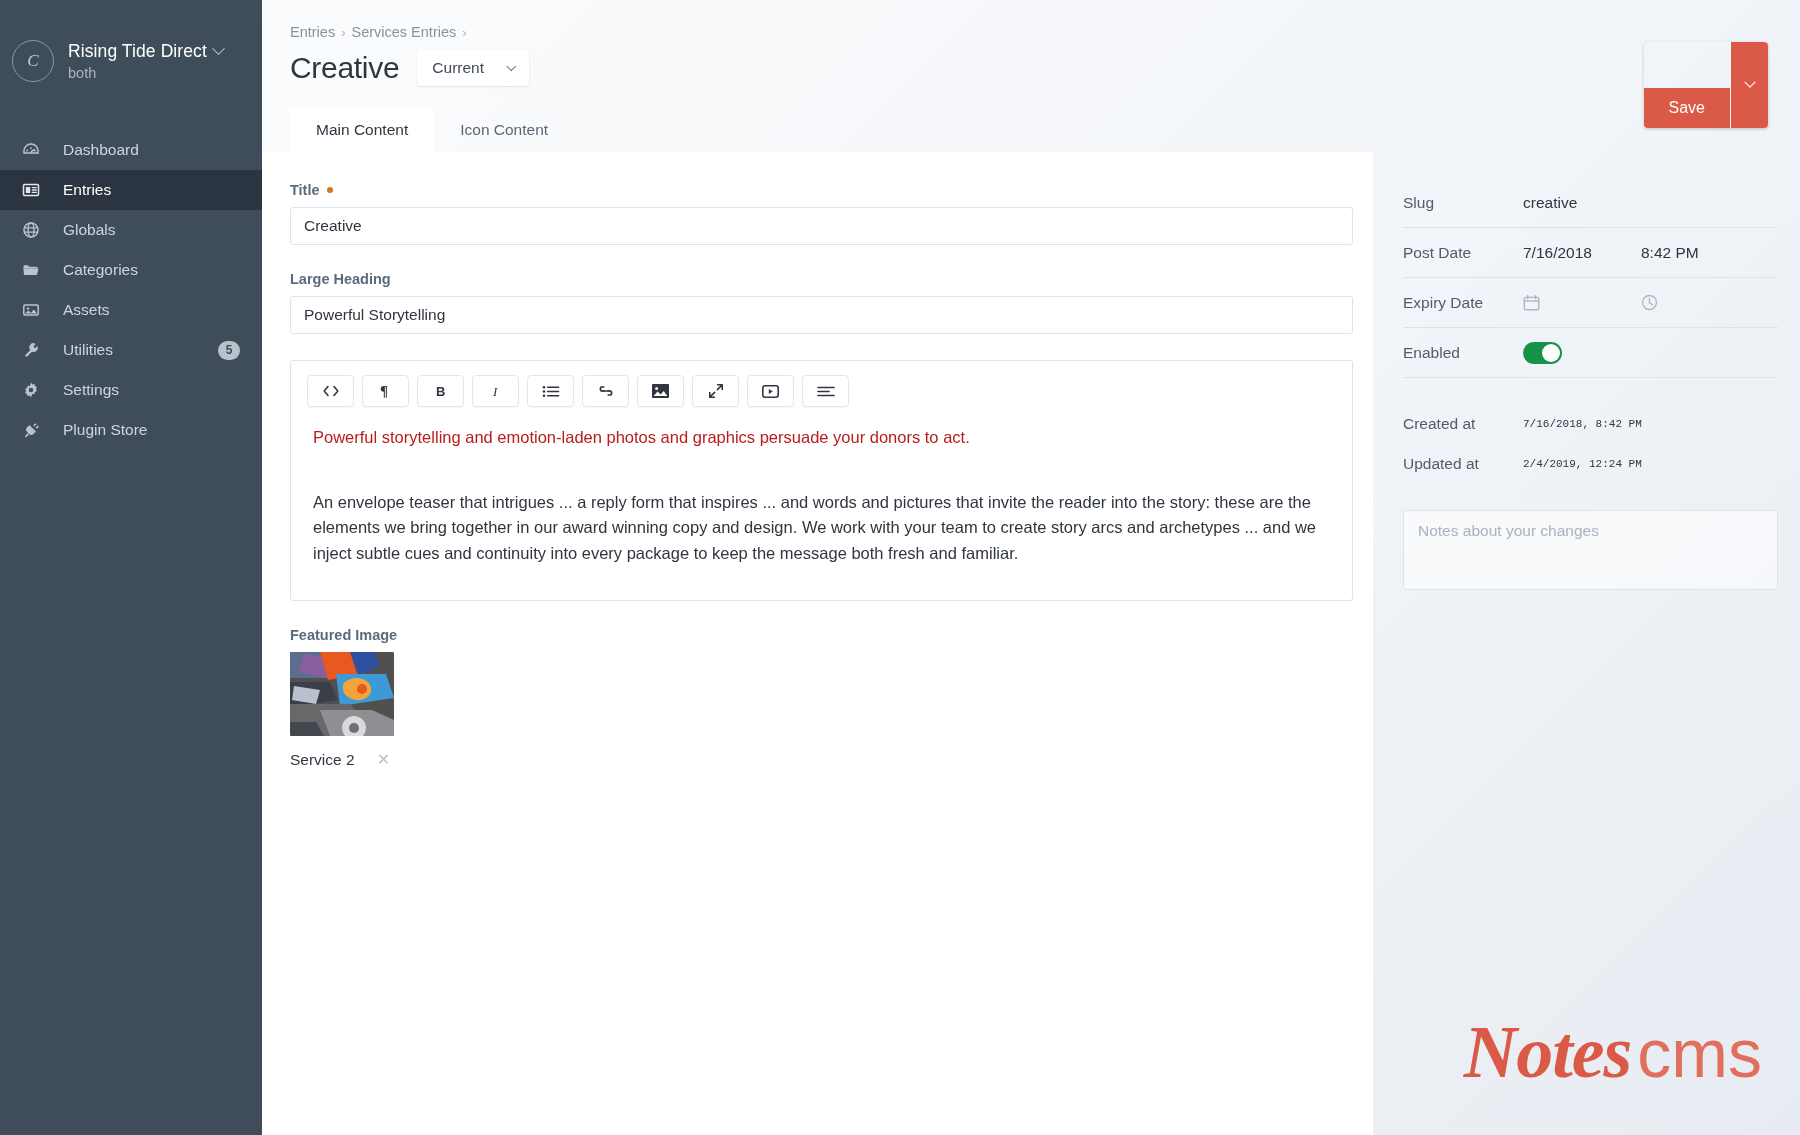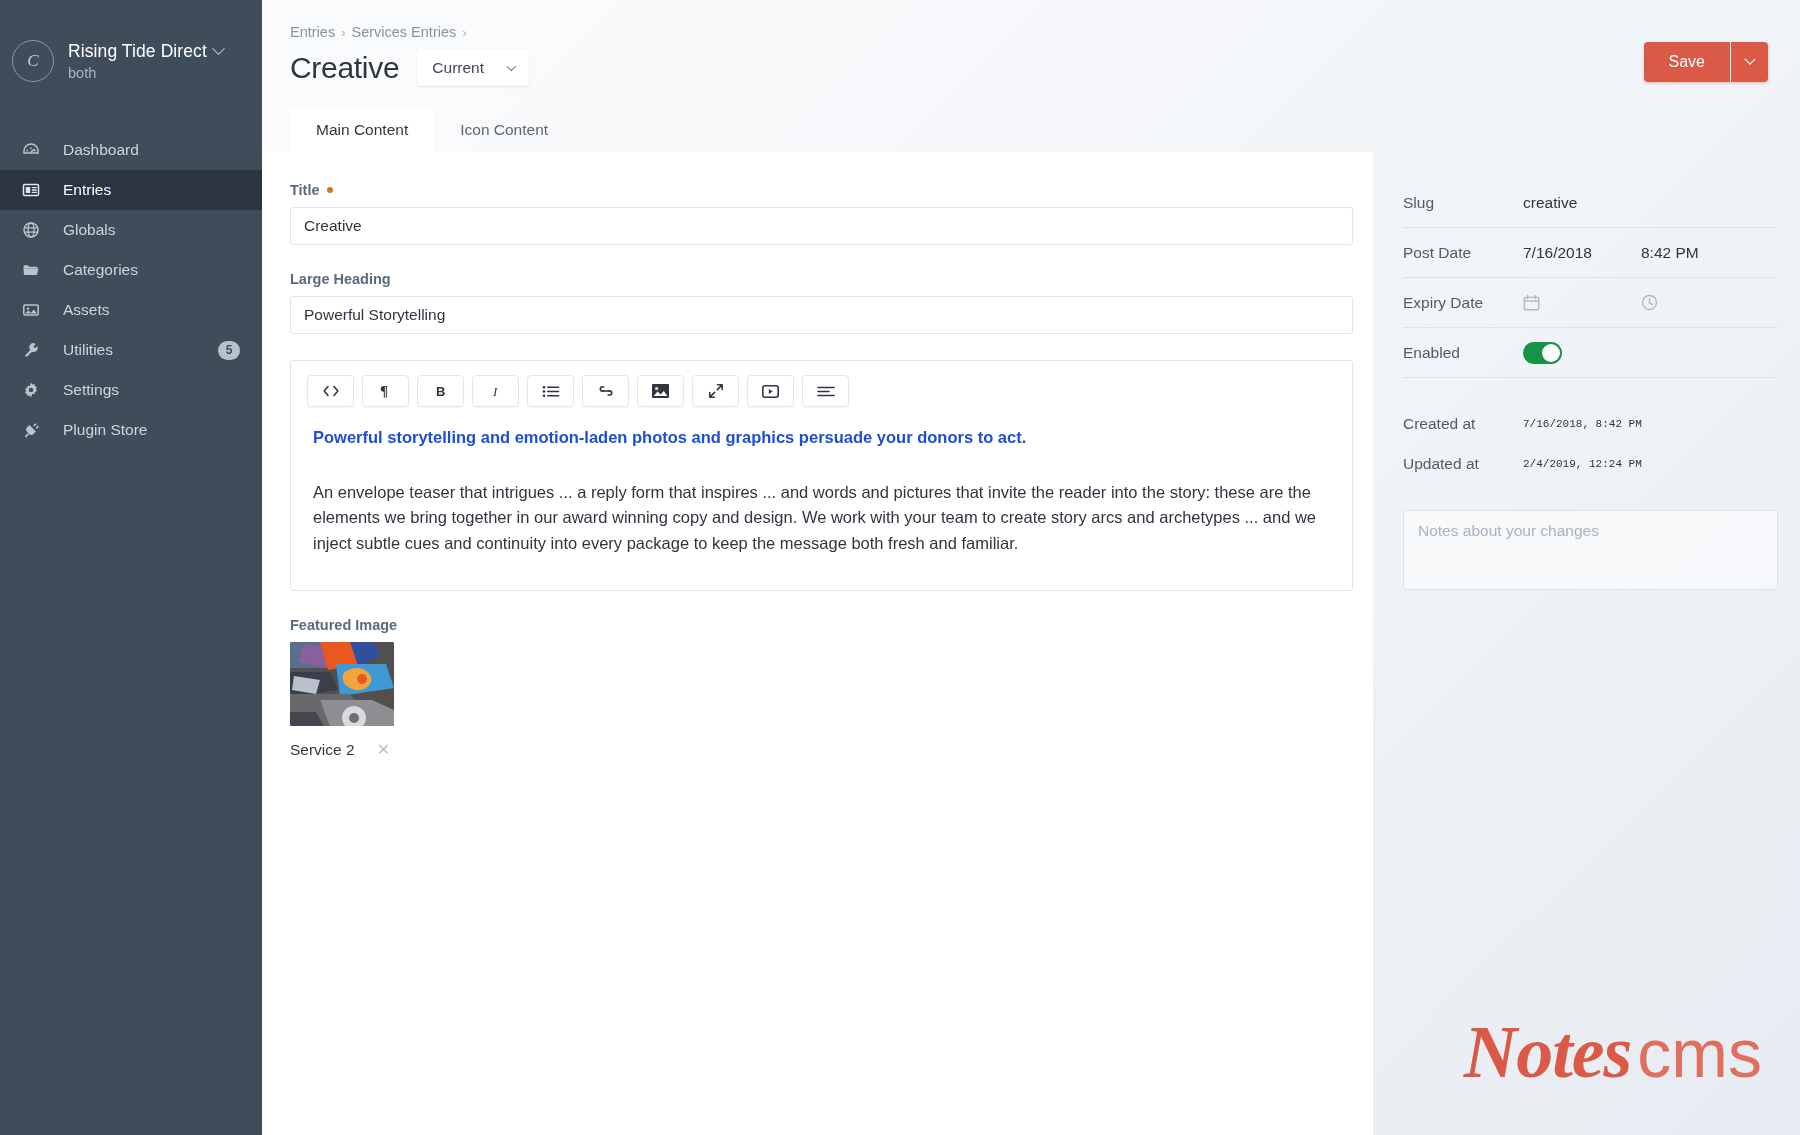--- a/index.html
+++ b/index.html
@@ -66,21 +66,21 @@
     background: #fff; border-radius: 4px; padding: 9px 15px;
     font-size: 15.5px; color: #3f4a57; display: flex; align-items: center; gap: 23px;
     box-shadow: 0 1px 2px rgba(50,60,75,.13); cursor: pointer;
   }
   .chev-sm { width: 7px; height: 7px; border-right: 1.6px solid #6b7683;
     border-bottom: 1.6px solid #6b7683; transform: rotate(45deg) translate(-1px,-2px); }
 
   .save-group { position: absolute; right: 32px; top: 42px; display: flex;
     border-radius: 4px; overflow: hidden; box-shadow: 0 1px 3px rgba(120,60,45,.3); }
   .save-btn { background: #da5a47; color: #fff; border: none; font-size: 16px;
-    padding: 11px 25px; cursor: pointer; font-family: inherit; }
+    padding: 11px 25px; cursor: pointer; font-family: inherit; margin-top: 46px; }
   .save-div { width: 1px; background: rgba(255,255,255,.45); }
   .save-caret { background: #da5a47; width: 37px; display: flex;
     align-items: center; justify-content: center; cursor: pointer; }
   .caret-w { width: 8px; height: 8px; border-right: 1.8px solid #fff;
     border-bottom: 1.8px solid #fff; transform: rotate(45deg) translate(-2px,-2px); }
 
   
   .tabs { display: flex; padding-left: 28px; flex: none; }
   .tab { padding: 13px 26px; font-size: 15.5px; color: #5d6774; cursor: pointer;
     border-radius: 4px 4px 0 0; }
@@ -97,22 +97,22 @@
     padding: 0 13px; font-size: 15.5px; color: #2f3640; font-family: inherit;
     background: #fff; outline: none; }
 
   .rte { width: 1063px; border: 1px solid #dfe4ea; border-radius: 3px; background: #fff; }
   .rte-bar { display: flex; gap: 8px; padding: 14px 16px 12px 16px; flex-wrap: wrap; }
   .rbtn { width: 47px; height: 32px; border: 1px solid #e3e7ec; border-radius: 4px;
     background: #fff; display: flex; align-items: center; justify-content: center;
     cursor: pointer; box-shadow: 0 1px 1px rgba(80,95,115,.06); }
   .rbtn svg { display: block; }
   .rte-body { padding: 6px 22px 34px 22px; }
-  .rte-h { font-size: 16.5px; font-weight: bold; color: #1d4ed8; line-height: 1.5;
-    margin-bottom: 30px; }
+  .rte-h { font-size: 16.5px; font-weight: normal; color: #b91c1c; line-height: 1.5;
+    margin-bottom: 40px; }
   .rte-p { font-size: 16.5px; color: #2f3640; line-height: 1.55; }
 
   .thumb { width: 104px; height: 84px; border-radius: 2px; overflow: hidden;
     position: relative; background: #4c4a4d; }
   .thumb svg { display: block; }
   .asset-row { display: flex; align-items: center; gap: 22px; margin-top: 14px; }
   .asset-name { font-size: 15.5px; color: #2f3640; }
   .asset-x { color: #b7bfc9; font-size: 16px; cursor: pointer; }
 
   

